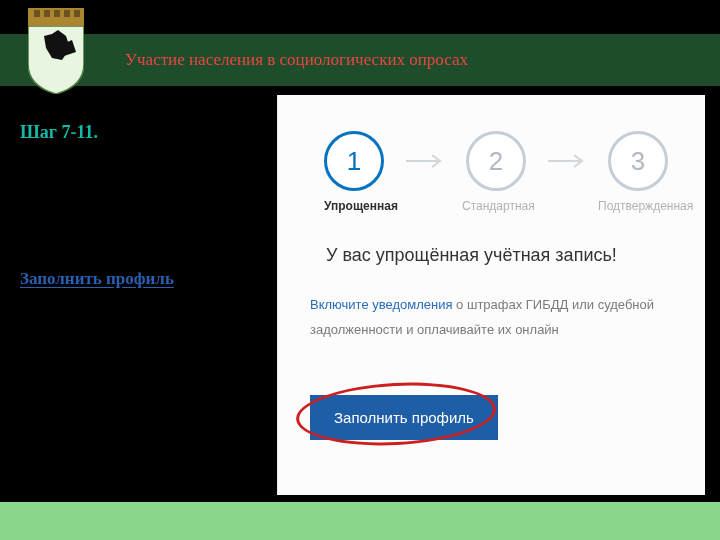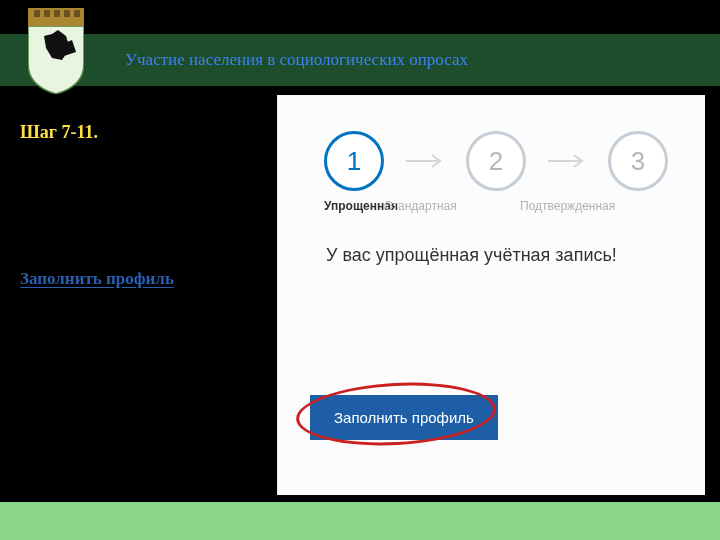--- a/index.html
+++ b/index.html
@@ -1,31 +1,31 @@
 <!DOCTYPE html>
 <html><head>
 <meta charset="utf-8">
 <style>
   * { box-sizing: border-box; margin: 0; padding: 0; }
   html, body { width: 720px; height: 540px; font-family: Arial, sans-serif; background: #000; overflow: hidden; }
   .slide { width: 720px; height: 540px; position: relative; background: #000; }
   .header-band { position: absolute; top: 34px; left: 0; width: 720px; height: 52px; background: #1e4d2b; }
   .crest { position: absolute; top: 8px; left: 28px; width: 56px; height: 86px; }
-  .header-title { position: absolute; top: 50px; left: 125px; color: #3b82f6; font-size: 17px; font-family: Georgia, 'Times New Roman', serif; }
-  .step-label { position: absolute; top: 122px; left: 20px; color: #fde047; font-family: Georgia, 'Times New Roman', serif; font-size: 18px; font-weight: bold; }
+  .header-title { position: absolute; top: 50px; left: 125px; color: #ef4444; font-size: 17px; font-family: Georgia, 'Times New Roman', serif; }
+  .step-label { position: absolute; top: 122px; left: 20px; color: #14b8a6; font-family: Georgia, 'Times New Roman', serif; font-size: 18px; font-weight: bold; }
   .fill-profile-left { position: absolute; top: 269px; left: 20px; color: #2a5fb0; font-family: Georgia, 'Times New Roman', serif; font-size: 17px; font-weight: bold; text-decoration: underline; text-underline-offset: 3px; }
   .screenshot { position: absolute; top: 95px; left: 277px; width: 428px; height: 400px; background: #fcfcfc; border-left: 1px solid #e9e9e9; }
   .steps-row { position: absolute; top: 36px; left: 46px; display: flex; align-items: center; }
   .step-circle { width: 60px; height: 60px; border-radius: 50%; border: 3px solid #c5ced6; background: #fff; display: flex; align-items: center; justify-content: center; font-size: 26px; color: #b0b9c3; font-family: Arial, sans-serif; }
   .step-circle.active { border-color: #0173c1; color: #0173c1; border-width: 3px; }
   .step-arrow { margin: 0 22px; }
   .step-labels { position: absolute; top: 104px; left: 46px; width: 340px; display: flex; }
   .step-name { font-size: 12px; color: #b2b2b2; width: 60px; text-align: center; font-family: Arial, sans-serif; }
   .step-name.active { color: #303030; font-weight: bold; }
-  .step-name:nth-child(2) { }
+  .step-name:nth-child(2) { margin-left: 78px; }
   .step-name:nth-child(3) { margin-left: 76px; }
   .account-heading { position: absolute; top: 150px; left: 32px; font-size: 18px; color: #333; font-family: Arial, sans-serif; margin-left: 16px; }
   .notify-text { position: absolute; top: 198px; left: 32px; width: 360px; font-size: 13px; color: #7b7b7b; line-height: 1.9; font-family: Arial, sans-serif; }
   .notify-link { color: #2a6cb9; }
   .open-more { position: absolute; top: 265px; left: 32px; font-size: 13px; color: #5a5a5a; font-family: Arial, sans-serif; }
   .fill-btn { position: absolute; top: 300px; left: 32px; background: #1d5ea6; color: #fff; border: none; padding: 14px 24px; font-size: 15px; font-family: Arial, sans-serif; cursor: pointer; }
   .highlight-ring { position: absolute; top: 288px; left: 18px; width: 200px; height: 62px; border: 3px solid #cc1f1f; border-radius: 50%; transform: rotate(-3deg); pointer-events: none; }
   .bottom-band { position: absolute; bottom: 0; left: 0; width: 720px; height: 38px; background: #8ad78b; }
 </style>
 </head>
@@ -67,20 +67,23 @@
       <div class="step-circle">3</div>
     </div>
     <div class="step-labels">
       <div class="step-name active">Упрощенная</div>
       <div class="step-name">Стандартная</div>
       <div class="step-name" style="width:90px">Подтвержденная</div>
     </div>
 
     <div class="account-heading">У вас упрощённая учётная запись!</div>
 
+    <div class="notify-text">
+      <span class="notify-link">Включите уведомления</span><span> о штрафах ГИБДД или судебной задолженности и оплачивайте их онлайн</span>
+    </div>
 
 
     <button class="fill-btn">Заполнить профиль</button>
 
     <div class="highlight-ring"></div>
   </div>
 
   <div class="bottom-band"></div>
 </div>
 

